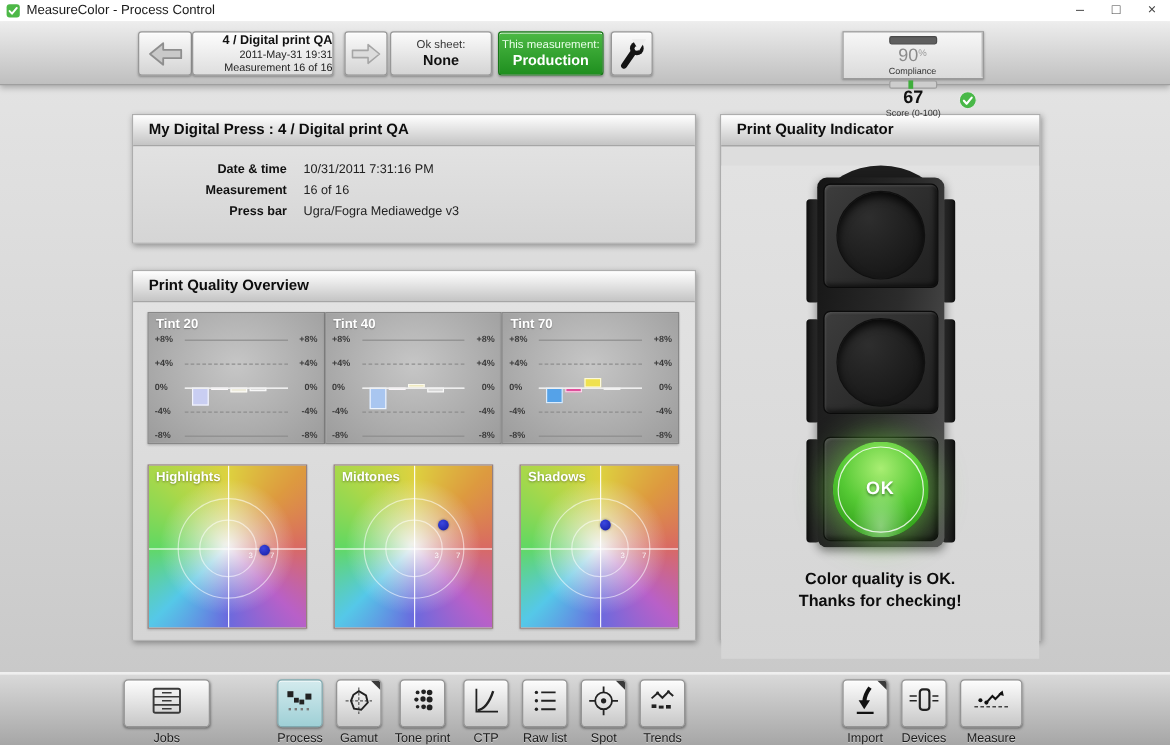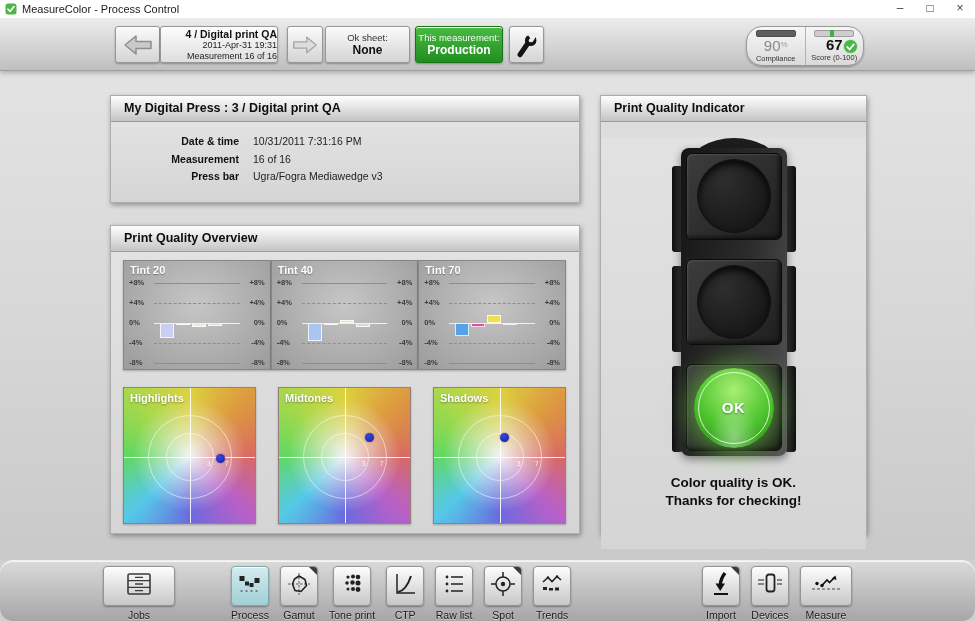--- a/index.html
+++ b/index.html
@@ -23,22 +23,22 @@
   .job-info .l1{font-size:10.5px;font-weight:bold;color:#111;line-height:12px;}
   .job-info .l2,.job-info .l3{font-size:9px;color:#222;line-height:11px;}
   .nav-arrow-right{left:287px;width:36px;}
   .ok-sheet{left:325px;width:85px;flex-direction:column;}
   .ok-sheet .cap{font-size:9.5px;color:#333;line-height:11px;}
   .ok-sheet .val{font-size:12px;font-weight:bold;color:#111;line-height:14px;}
   .this-measurement{left:415px;width:88px;flex-direction:column;background:linear-gradient(#4cb944,#1f8f1f);border-color:#177517;}
   .this-measurement .cap{font-size:9.5px;color:#eaffea;line-height:11px;}
   .this-measurement .val{font-size:12px;font-weight:bold;color:#fff;line-height:14px;}
   .wrench-btn{left:509px;width:35px;}
-  .metrics{position:absolute;top:8px;left:746px;width:118px;height:40px;border:1px solid #9a9a9a;border-radius:16px;
-    background:linear-gradient(#f7f7f7,#dadada);box-shadow:0 1px 2px rgba(0,0,0,0.3);display:flex;box-sizing:border-box;}
+  .metrics{position:absolute;top:8px;left:702px;width:118px;height:40px;border:1px solid #9a9a9a;border-radius:0;
+    background:linear-gradient(#f7f7f7,#dadada);box-shadow:0 1px 2px rgba(0,0,0,0.3);display:flex;box-sizing:border-box;flex-direction:column;}
   .metric-cell{flex:1;position:relative;display:flex;flex-direction:column;align-items:center;padding-top:3px;}
   .metric-cell.first{border-right:1px solid #b2b2b2;}
   .metric-bar{width:40px;height:7px;border-radius:2px;position:relative;}
   .metric-bar.compliance{background:#5f5f5f;border:1px solid #4a4a4a;box-sizing:border-box;}
   .metric-bar.score{background:#cdcdcd;border:1px solid #9d9d9d;box-sizing:border-box;}
   .score-tick{position:absolute;left:40%;top:-1px;width:4px;height:7px;background:#3fae3c;}
   .metric-value{font-size:15px;line-height:16px;position:relative;}
   .metric-value.gray{color:#8a8a8a;}
   .metric-value.black{color:#111;font-weight:bold;}
   .metric-value .pct{font-size:8px;vertical-align:4px;color:#9a9a9a;}
@@ -111,21 +111,21 @@
     background:
       radial-gradient(ellipse at 50% 88%, rgba(255,255,255,0.38), transparent 42%),
       radial-gradient(circle at 50% 28%, #a9ee73, #55c934 48%, #2f9e18 85%);
     box-shadow:0 0 24px 6px rgba(120,230,70,0.5);
     font-weight:bold;font-size:15px;color:#fff;letter-spacing:0.5px;text-shadow:0 1px 2px rgba(0,60,0,0.5);}
   .tl-lamp.green::after{content:"";position:absolute;inset:4px;border-radius:50%;border:1.5px solid rgba(255,255,255,0.8);}
   .indicator-message{text-align:center;font-size:13.5px;font-weight:bold;color:#0d0d0d;line-height:18px;}
   
   .bottom-toolbar{position:absolute;top:560px;left:0;right:0;height:61px;
     background:linear-gradient(#dadada,#a6a6a6);border-top:1px solid #efefef;
-    box-shadow:inset 0 1px 0 #f6f6f6;display:flex;align-items:center;padding:5px 0 0 103px;box-sizing:border-box;border-radius:13px;}
+    box-shadow:inset 0 1px 0 #f6f6f6;display:flex;align-items:center;padding:5px 0 0 103px;box-sizing:border-box;}
   .tb-item{display:flex;flex-direction:column;align-items:center;margin-right:11px;}
   .tb-item.gap-after{margin-right:56px;}
   #bt-right{margin-left:auto;margin-right:112px;display:flex;}
   .tb-btn{position:relative;width:36px;height:38px;border:1px solid #949494;border-radius:4px;
     background:linear-gradient(#fdfdfd,#c7c7c7);box-shadow:0 1px 2px rgba(0,0,0,0.35), inset 0 1px 0 #fff;
     display:flex;align-items:center;justify-content:center;overflow:hidden;cursor:default;}
   .tb-btn.wide-jobs{width:70px;} .tb-btn.wide-measure{width:50px;}
   .tb-btn.selected{background:linear-gradient(#d4ebee,#9fd0d6);border-color:#7fa9af;}
   .tb-btn.corner::after{content:"";position:absolute;top:0;right:0;width:0;height:0;
     border-left:8px solid transparent;border-top:8px solid #3a3a3a;}
@@ -150,21 +150,21 @@
   </div>
 
   <div class="top-toolbar">
     <div class="tt-btn nav-arrow-left">
       <svg width="30" height="24" viewBox="0 0 30 24">
         <polygon points="28,8.5 13,8.5 13,3 2,12 13,21 13,15.5 28,15.5" fill="#c9c9c9" stroke="#8e8e8e" stroke-width="1.5" stroke-linejoin="round"></polygon>
       </svg>
     </div>
     <div class="tt-btn job-info">
       <div class="l1">4 / Digital print QA</div>
-      <div class="l2">2011-Apr-31 19:31</div>
+      <div class="l2">2011-May-31 19:31</div>
       <div class="l3">Measurement 16 of 16</div>
     </div>
     <div class="tt-btn nav-arrow-right">
       <svg width="26" height="22" viewBox="0 0 30 24">
         <polygon points="2,8.5 17,8.5 17,3 28,12 17,21 17,15.5 2,15.5" fill="#dcdcdc" stroke="#a5a5a5" stroke-width="1.5" stroke-linejoin="round"></polygon>
       </svg>
     </div>
     <div class="tt-btn ok-sheet">
       <div class="cap">Ok sheet:</div>
       <div class="val">None</div>
@@ -197,21 +197,21 @@
           <path d="M4.8 9 l2.6 2.9 l4.8 -5.8" stroke="#fff" stroke-width="2" fill="none" stroke-linecap="round" stroke-linejoin="round"></path>
         </svg>
         <div class="metric-label">Score (0-100)</div>
       </div>
     </div>
   </div>
 
   <div class="main">
 
     <div class="panel" id="info-panel">
-      <div class="panel-header">My Digital Press : 3 / Digital print QA</div>
+      <div class="panel-header">My Digital Press : 4 / Digital print QA</div>
       <div class="panel-body">
         <div class="info-row">
           <div class="lab">Date &amp; time</div>
           <div class="val">10/31/2011 7:31:16 PM</div>
         </div>
         <div class="info-row">
           <div class="lab">Measurement</div>
           <div class="val">16 of 16</div>
         </div>
         <div class="info-row">

